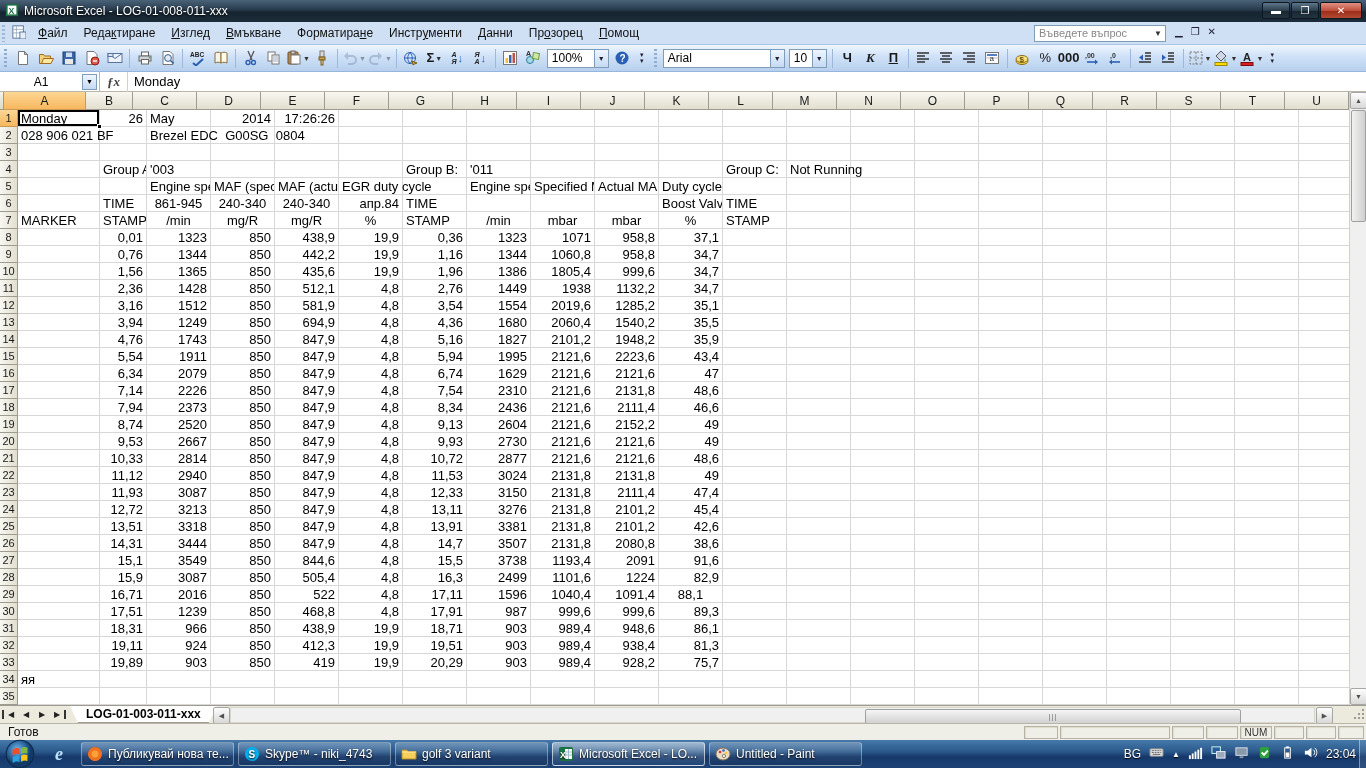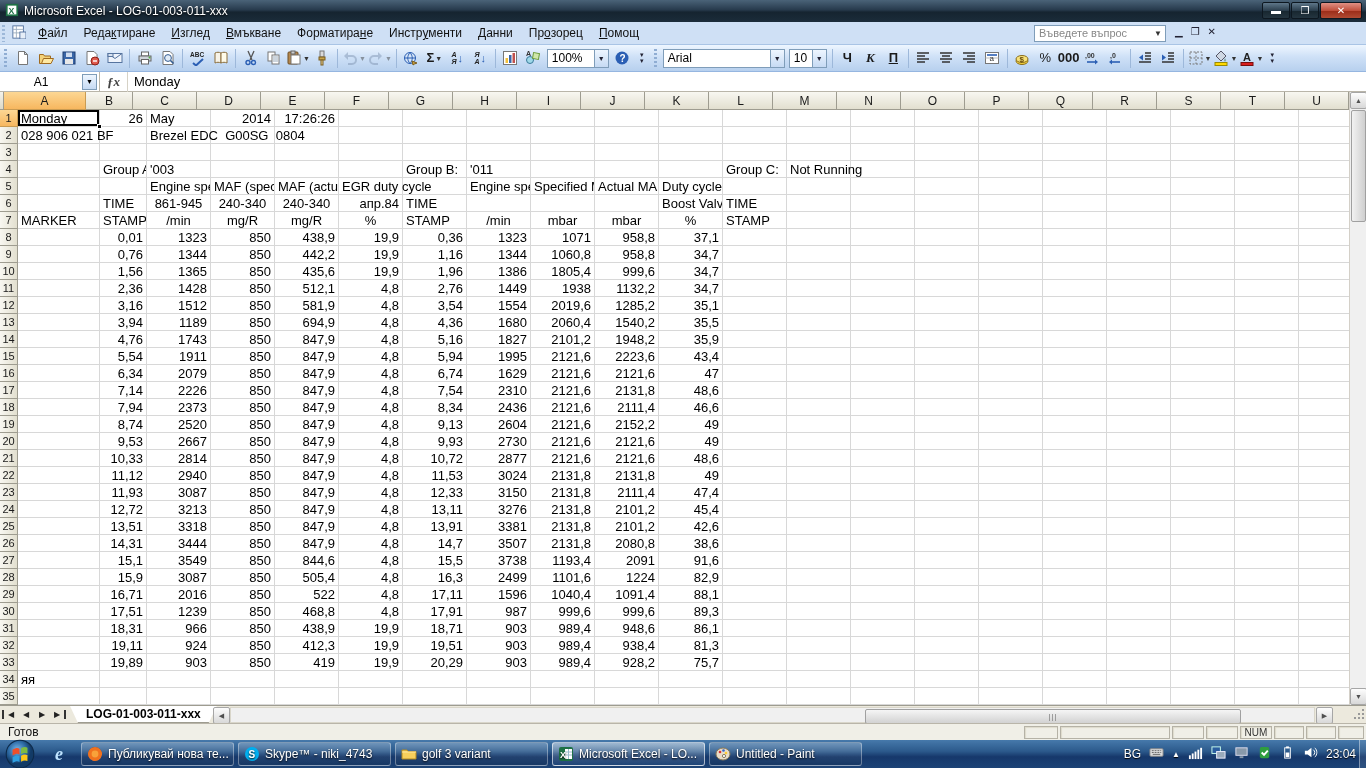--- a/index.html
+++ b/index.html
@@ -140,21 +140,21 @@
 </style>
 </head>
 <body>
 
 <div id="titlebar">
   <span><svg width="14" height="14" viewBox="0 0 16 16">
         <rect x="1" y="1" width="14" height="14" fill="#1e7145"></rect>
         <rect x="3" y="3" width="10" height="10" fill="#fff"></rect>
         <text x="4" y="12" font-size="10" fill="#1e7145" font-weight="bold">X</text>
       </svg></span>
-  <span class="apptitle">Microsoft Excel - LOG-01-003-011-xxx</span>
+  <span class="apptitle">Microsoft Excel - LOG-01-008-011-xxx</span>
   <div class="winbtns">
     <div class="winbtn">▬</div>
     <div class="winbtn">❐</div>
     <div class="winbtn close">✕</div>
   </div>
 </div>
 
 <div id="menubar">
   <span class="menu-grip"></span>
   <span style="margin:0 4px;"><svg width="14" height="14" viewBox="0 0 16 16">
@@ -1021,21 +1021,21 @@
       <div class="cell" style="width: 64px;"></div>
       <div class="cell" style="width: 64px;"></div>
     </div>
     <div class="grow">
       <div class="rowhdr">13</div>
       <div class="cell" style="width: 82px;"></div>
       <div class="cell a-r" style="width: 47px;">
         <span>3,94</span>
       </div>
       <div class="cell a-r" style="width: 64px;">
-        <span>1189</span>
+        <span>1249</span>
       </div>
       <div class="cell a-r" style="width: 64px;">
         <span>850</span>
       </div>
       <div class="cell a-r" style="width: 64px;">
         <span>694,9</span>
       </div>
       <div class="cell a-r" style="width: 64px;">
         <span>4,8</span>
       </div>
@@ -1748,21 +1748,21 @@
       </div>
       <div class="cell a-r" style="width: 64px;">
         <span>1596</span>
       </div>
       <div class="cell a-r" style="width: 64px;">
         <span>1040,4</span>
       </div>
       <div class="cell a-r" style="width: 64px;">
         <span>1091,4</span>
       </div>
-      <div class="cell a-r" style="width: 64px;">
+      <div class="cell a-r" style="width: 64px; justify-content: center;">
         <span>88,1</span>
       </div>
       <div class="cell" style="width: 64px;"></div>
       <div class="cell" style="width: 64px;"></div>
       <div class="cell" style="width: 64px;"></div>
       <div class="cell" style="width: 64px;"></div>
       <div class="cell" style="width: 64px;"></div>
       <div class="cell" style="width: 64px;"></div>
       <div class="cell" style="width: 64px;"></div>
       <div class="cell" style="width: 64px;"></div>

